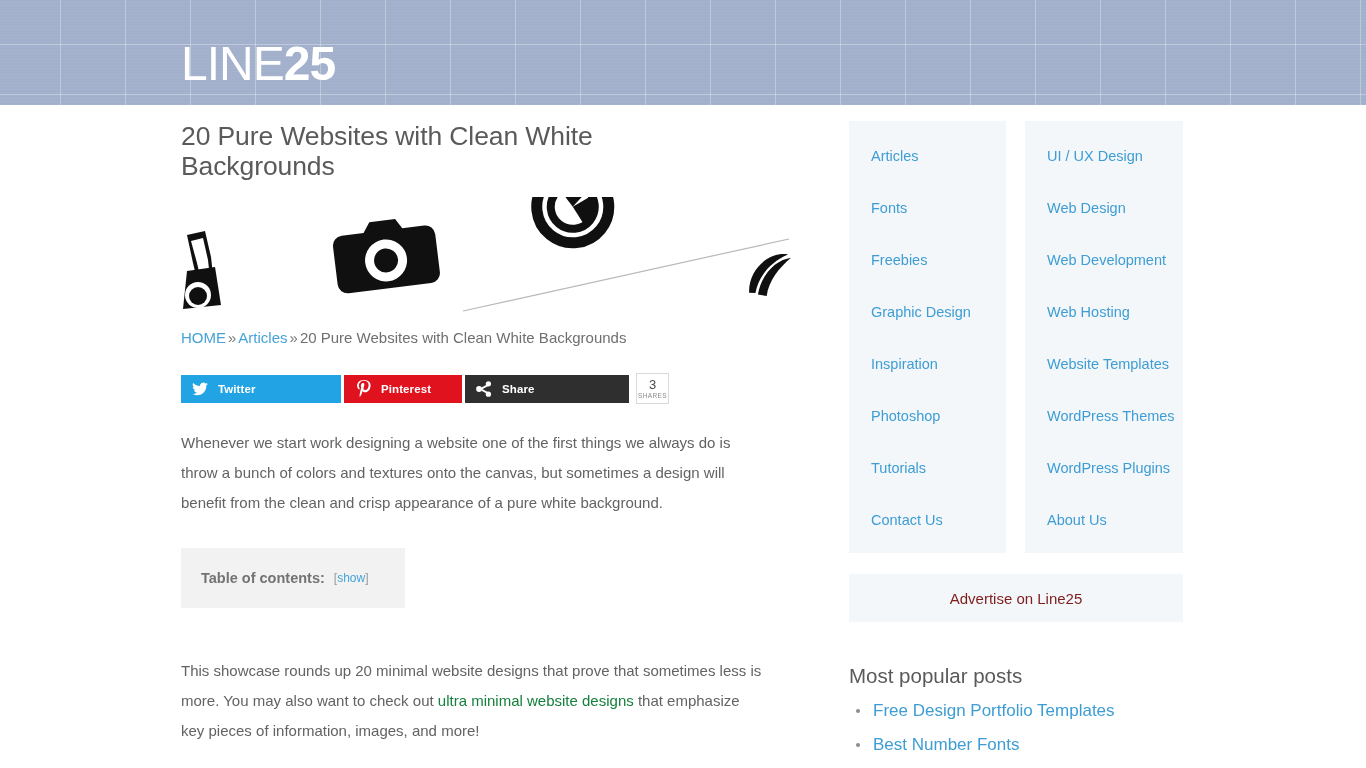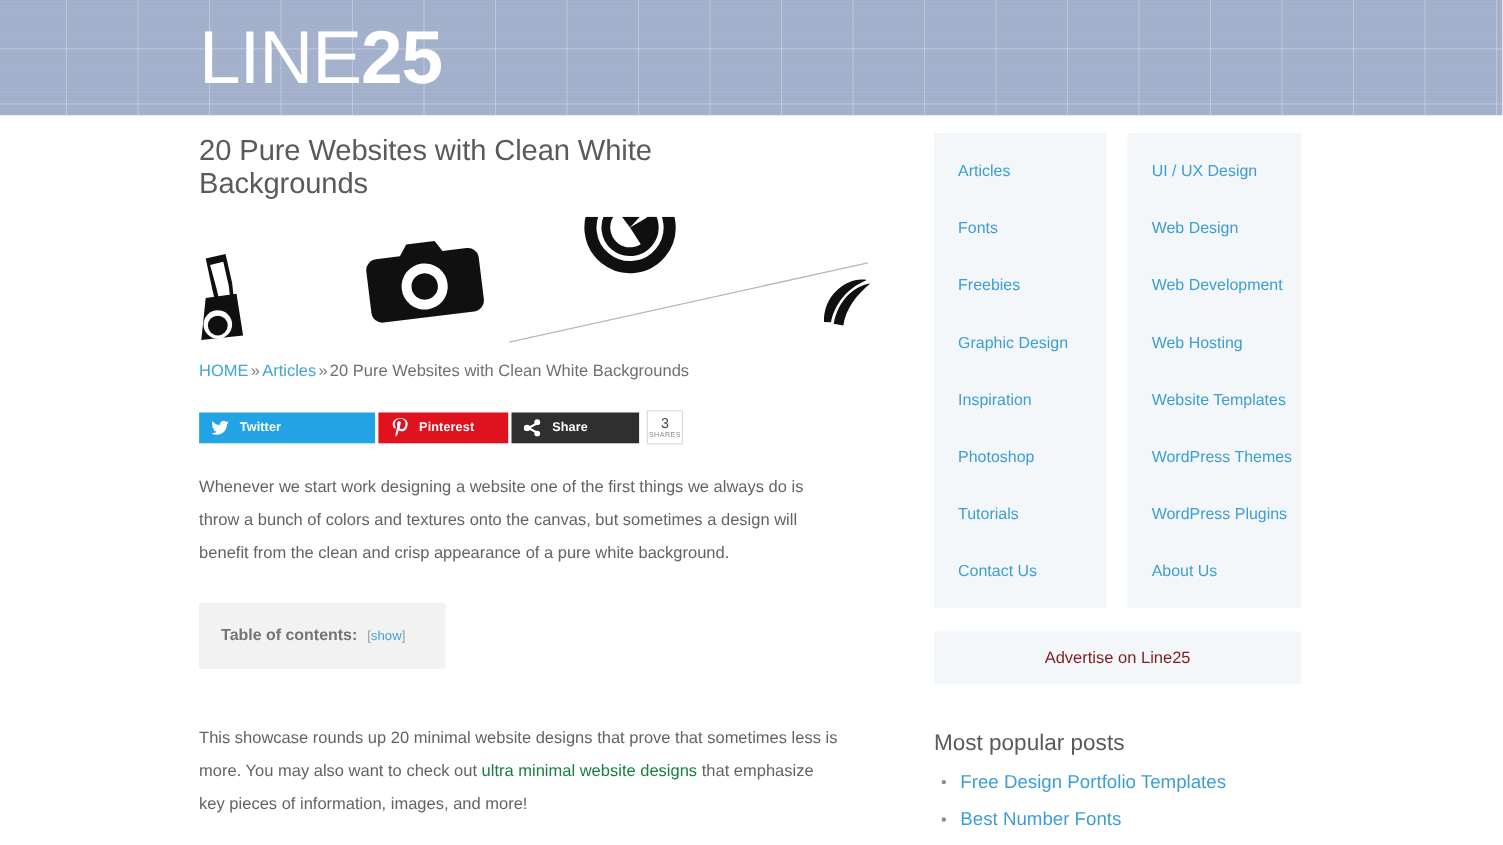--- a/index.html
+++ b/index.html
@@ -25,22 +25,22 @@
   }
   .site-header::after {
     content: "";
     position: absolute; inset: 0;
     background-image:
       repeating-linear-gradient(0deg, rgba(255,255,255,0.035) 0 1px, transparent 1px 3px);
     pointer-events: none;
   }
   .logo {
     position: absolute;
-    left: 181px; top: 22px;
-    font-size: 68px;
+    left: 181px; top: 34px;
+    font-size: 48px;
     line-height: 60px;
     letter-spacing: -1px;
     color: #ffffff;
     font-weight: 400;
     z-index: 2;
   }
   .logo b { font-weight: 700; letter-spacing: -1px; }
 
   
   .page {
@@ -116,21 +116,21 @@
     align-items: center;
     justify-content: center;
     width: 18px; height: 18px;
     margin-right: 9px;
     flex: 0 0 18px;
   }
   .share-btn .glyph svg { display: block; }
   .btn-twitter  { width: 160px; background: #22a3e3; }
   .btn-facebook { width: 150px; background: #3a5795; margin-left: 3px; }
   .btn-pinterest{ width: 118px; background: #e0121d; margin-left: 3px; }
-  .btn-share    { width: 116px; background: #2f2f2f; margin-left: 3px; }
+  .btn-share    { width: 164px; background: #2f2f2f; margin-left: 3px; }
 
   .share-count {
     margin-left: 7px;
     width: 33px; height: 31px;
     border: 1px solid #d9d9d9;
     background: #fff;
     display: flex;
     flex-direction: column;
     align-items: center;
     justify-content: center;

